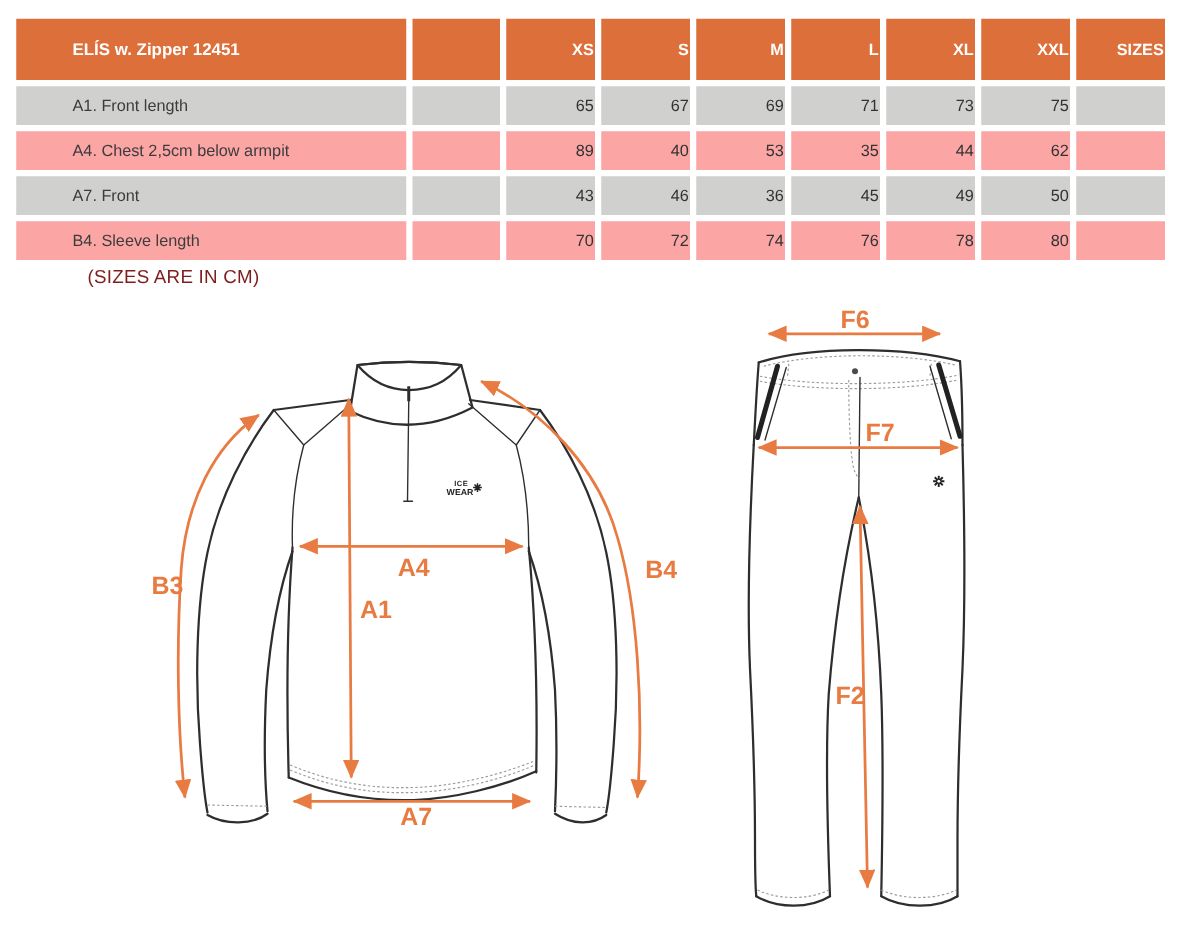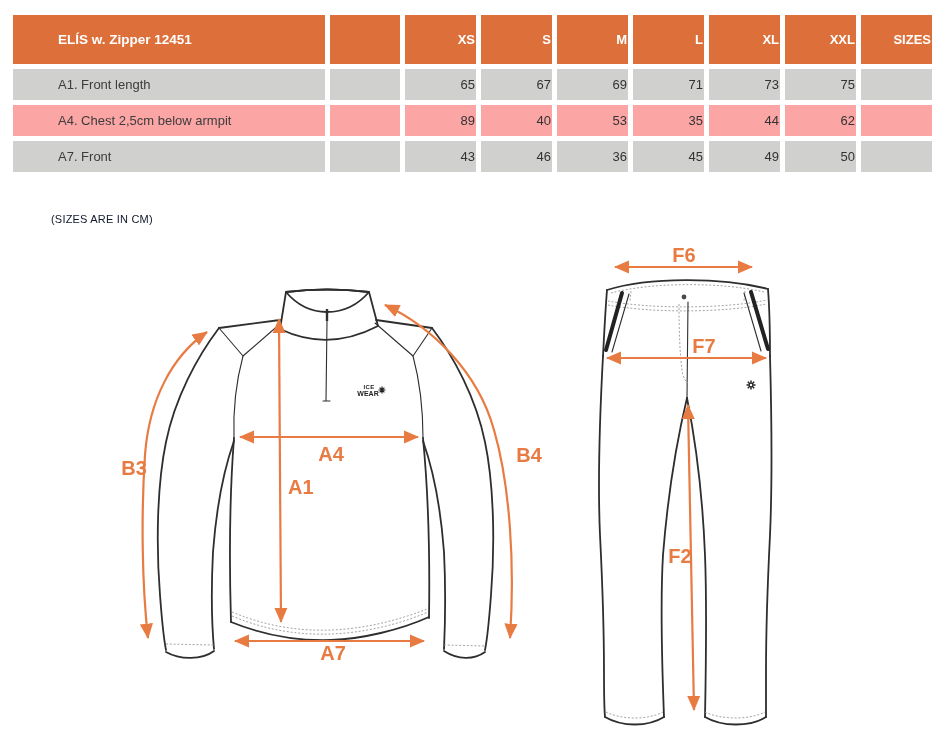--- a/index.html
+++ b/index.html
@@ -20,22 +20,22 @@
     height:47px;background:#DD6F3A;color:#ffffff;font-weight:bold;font-size:13px;
   }
   .size-table td.lbl{
     text-align:left;padding-left:45px;color:#3c3c3c;
   }
   .size-table tr.head td.lbl{font-size:13.5px;margin-left:39px;}
   .size-table tr.dark td{background:#D0D0CE;}
   .size-table tr.light td{background:#fca5a5;}
   
   .units-note{
-    position:absolute;left:51px;top:213px;
-    font-size:11px;letter-spacing:.2px;color:#0f172a;
+    position:absolute;left:70px;top:213px;
+    font-size:15px;letter-spacing:.2px;color:#7f1d1d;
   }
   
   .sweater-svg{position:absolute;left:100px;top:268px;width:460px;height:412px;}
   .pants-svg{position:absolute;left:590px;top:245px;width:195px;height:495px;}
   .outline{stroke:#2E2E2E;stroke-width:1.8;fill:none;stroke-linecap:round;stroke-linejoin:round;}
   .thin{stroke:#2E2E2E;stroke-width:1.1;fill:none;stroke-linecap:round;}
   .stitch{stroke:#9a9a9a;stroke-width:.9;fill:none;stroke-dasharray:2 1.8;}
   .arrow{stroke:#E87B42;stroke-width:2.2;fill:none;stroke-linecap:butt;}
   .mlabel{fill:#E87B42;font-size:20px;font-weight:600;font-family:"Liberation Sans",sans-serif;}
   .logo-txt{fill:#222;font-weight:bold;font-family:"Liberation Sans",sans-serif;}
@@ -95,20 +95,31 @@
       <td class="lbl">A7. Front</td>
       <td></td>
       <td>43</td>
       <td>46</td>
       <td>36</td>
       <td>45</td>
       <td>49</td>
       <td>50</td>
       <td></td>
     </tr>
+    <tr class="light">
+      <td class="lbl">B4. Sleeve length</td>
+      <td></td>
+      <td>70</td>
+      <td>72</td>
+      <td>74</td>
+      <td>76</td>
+      <td>78</td>
+      <td>80</td>
+      <td></td>
+    </tr>
   </tbody>
     </table>
 
   <div class="units-note">(SIZES ARE IN CM)</div>
 
   <svg class="sweater-svg" viewBox="100 268 460 412">
     <defs>
       <marker id="ah" orient="auto-start-reverse" markerWidth="8" markerHeight="7" refX="6.5" refY="3">
         <path d="M0,0 L7,3 L0,6 Z" fill="#E87B42"></path>
       </marker>

